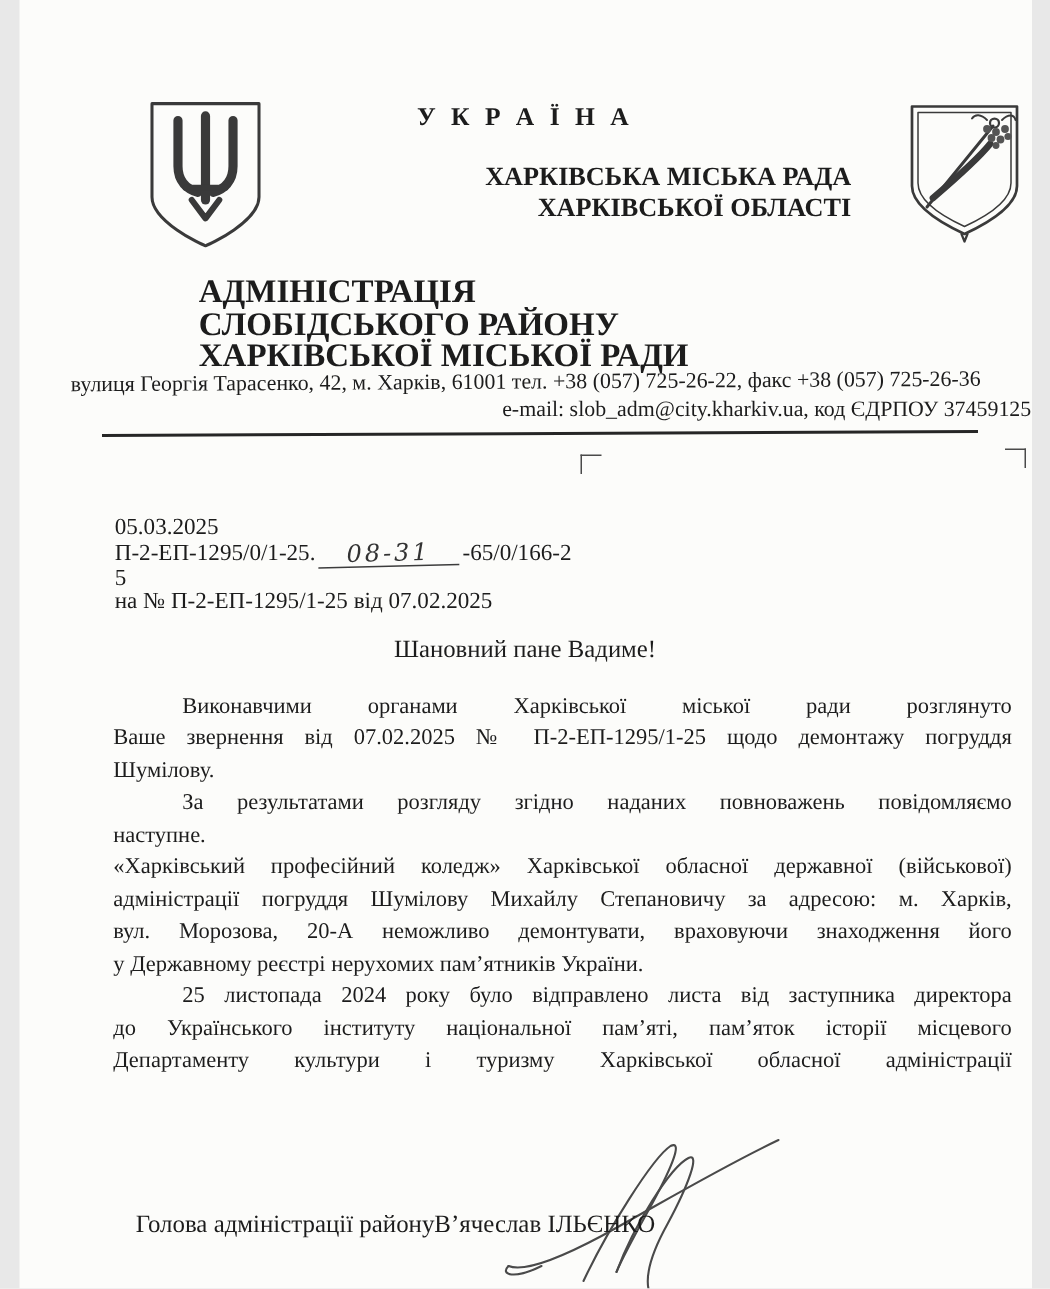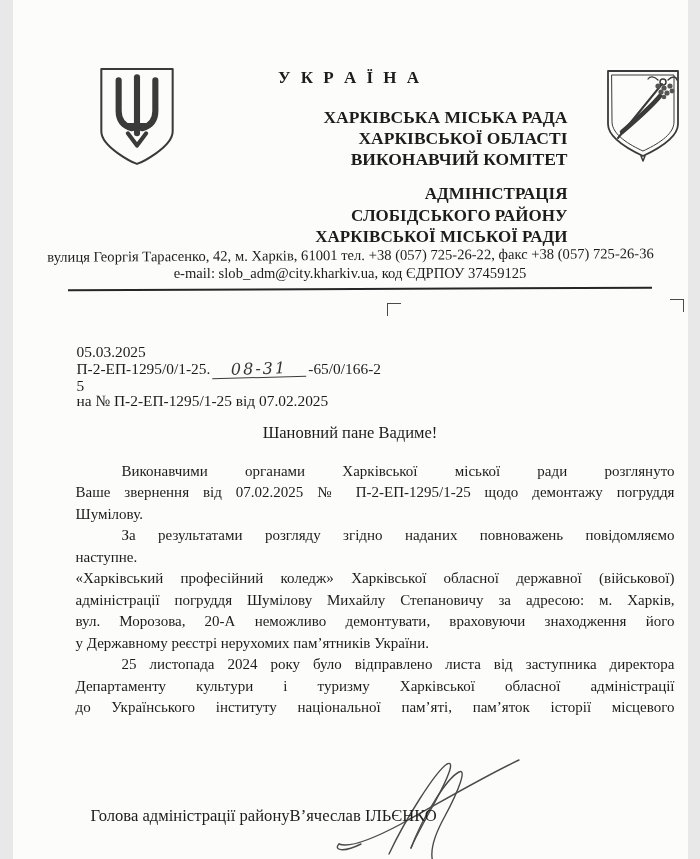--- a/index.html
+++ b/index.html
@@ -13,29 +13,29 @@
   .emblem-right{position:absolute;left:585px;top:66px;width:90px;height:98px;}
   .country{
     position:absolute;top:68px;left:0;right:0;text-align:center;
     font-weight:bold;font-size:17px;letter-spacing:3px;
   }
   .org-block{
     position:absolute;top:107px;left:120px;right:120px;text-align:right;
     font-weight:bold;font-size:17.5px;line-height:21px;
   }
   .admin-block{
-    position:absolute;top:183px;left:120px;right:120px;text-align:right;
-    font-weight:bold;font-size:17px;line-height:21.5px;
+    position:absolute;top:183px;left:120px;right:120px;text-align:left;
+    font-weight:bold;font-size:22px;line-height:21.5px;
   }
   .addr-line{
     position:absolute;top:247px;left:0;right:0;text-align:center;
     font-size:14.6px;transform:rotate(-0.35deg);
   }
   .contact-line{
-    position:absolute;top:265px;left:0;right:0;text-align:center;font-size:14.6px;
+    position:absolute;top:265px;left:0;right:0;text-align:right;font-size:14.6px;
   }
   .head-rule{
     position:absolute;top:288px;left:55px;right:36px;height:0;
     border-top:2.5px solid #262626;transform:rotate(-0.25deg);
   }
   
   .corner-left{position:absolute;left:374px;top:303px;width:13px;height:12px;
     border-left:1.6px solid #4a4a4a;border-top:1.6px solid #4a4a4a;}
   .corner-right{position:absolute;left:657px;top:299px;width:13px;height:12px;
     border-right:1.6px solid #4a4a4a;border-top:1.6px solid #4a4a4a;}
@@ -97,21 +97,20 @@
       </g>
       <path class="emb-stroke" stroke-width="1.5" d="M43 90 L45 95 L47 90"></path>
     </svg>
   </div>
 
   <div class="country">У К Р А Ї Н А</div>
 
   <div class="org-block">
     <div>ХАРКІВСЬКА МІСЬКА РАДА</div>
     <div>ХАРКІВСЬКОЇ ОБЛАСТІ</div>
-    <div>ВИКОНАВЧИЙ КОМІТЕТ</div>
   </div>
 
   <div class="admin-block">
     <div>АДМІНІСТРАЦІЯ</div>
     <div>СЛОБІДСЬКОГО РАЙОНУ</div>
     <div>ХАРКІВСЬКОЇ МІСЬКОЇ РАДИ</div>
   </div>
 
   <div class="addr-line">вулиця Георгія Тарасенко, 42, м. Харків, 61001 тел. +38 (057) 725-26-22, факс +38 (057) 725-26-36</div>
   <div class="contact-line">e-mail: slob_adm@city.kharkiv.ua,  код ЄДРПОУ 37459125</div>
@@ -141,22 +140,22 @@
 
     <div class="bline first">За результатами розгляду згідно наданих повноважень повідомляємо</div>
     <div class="bline last">наступне.</div>
 
     <div class="bline">«Харківський професійний коледж» Харківської обласної державної (військової)</div>
     <div class="bline">адміністрації погруддя Шумілову Михайлу Степановичу за адресою: м. Харків,</div>
     <div class="bline">вул. Морозова, 20-А неможливо демонтувати, враховуючи знаходження його</div>
     <div class="bline last">у Державному реєстрі нерухомих пам’ятників України.</div>
 
     <div class="bline first">25 листопада 2024 року було відправлено листа від заступника директора</div>
+    <div class="bline">до Українського інституту національної пам’яті, пам’яток історії місцевого</div>
     <div class="bline">Департаменту культури і туризму Харківської обласної адміністрації</div>
-    <div class="bline">до Українського інституту національної пам’яті, пам’яток історії місцевого</div>
   </div>
 
   <div class="sig-svg">
     <svg width="200" height="112" viewBox="0 0 200 112">
       <g fill="none" stroke="#4a4a4a" stroke-width="1.4" stroke-linecap="round">
         <path d="M8 94 C 18 98, 40 90, 70 74 C 110 52, 150 28, 188 10"></path>
         <path d="M8 94 C 2 100, 12 103, 30 94"></path>
         <path d="M58 104 C 74 70, 104 22, 116 14 C 124 10, 118 26, 104 52 C 94 70, 84 88, 80 98"></path>
         <path d="M80 98 C 92 66, 116 28, 128 22 C 136 18, 128 40, 114 66 C 104 84, 98 100, 102 112"></path>
       </g>

